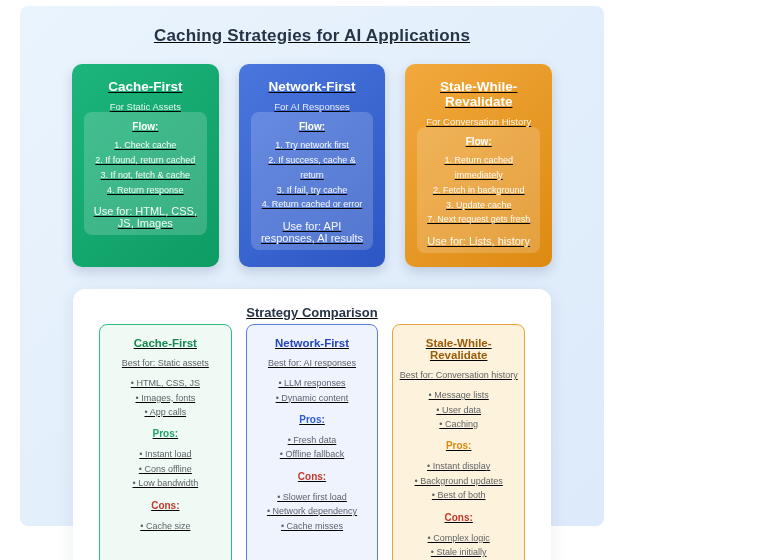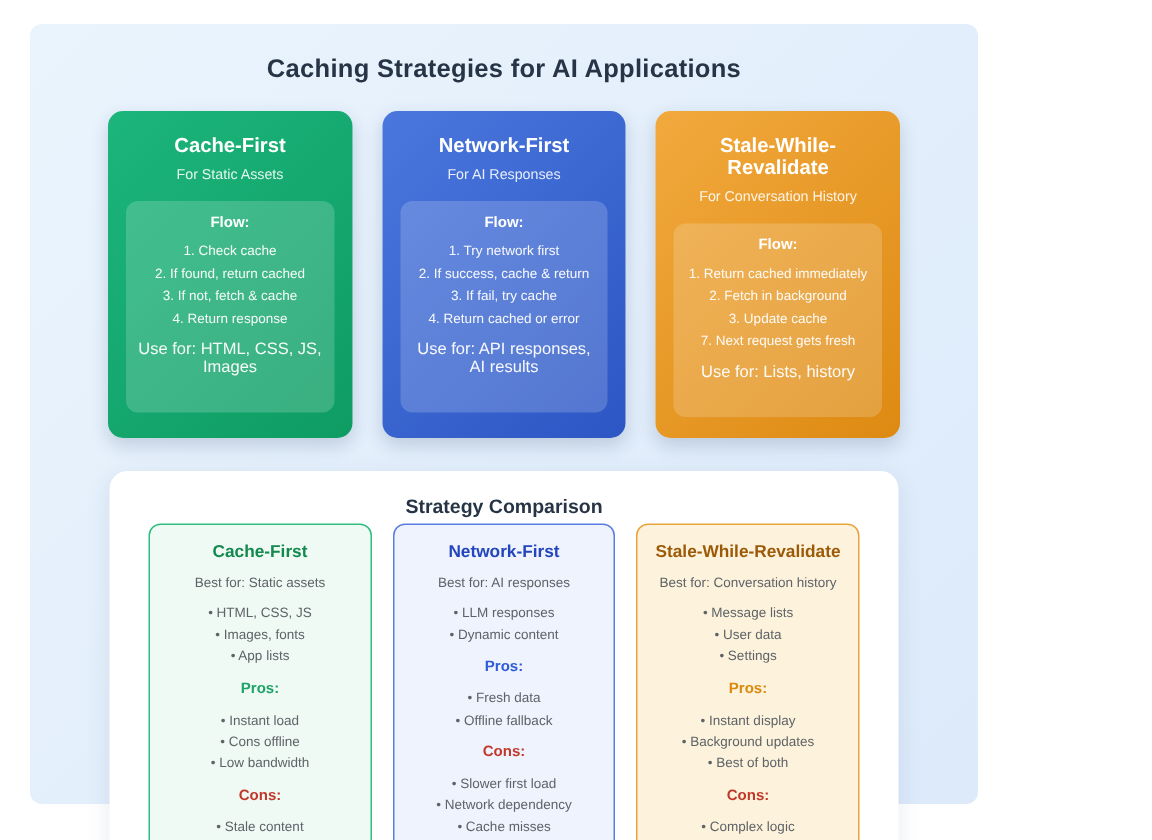--- a/index.html
+++ b/index.html
@@ -1,30 +1,30 @@
 <!DOCTYPE html>
 <html><head>
 <meta charset="utf-8">
 <style>
   html,body{margin:0;padding:0;background:#ffffff;width:768px;height:560px;overflow:hidden;
     font-family:"Liberation Sans", sans-serif;-webkit-font-smoothing:antialiased;}
-  .app{position:absolute;left:20px;top:16px;width:632px;height:520px;border-radius:8px;
-    background:linear-gradient(135deg,#eaf4fd 0%,#e2eefb 55%,#dceafa 100%);}
+  .app{position:absolute;left:20px;top:6px;width:584px;height:520px;border-radius:8px;
+    background:linear-gradient(135deg,#eaf4fd 0%,#e2eefb 55%,#dceafa 100%);text-decoration:underline;}
   .page-title{text-align:center;font-size:17px;font-weight:bold;color:#263445;padding-top:20px;letter-spacing:.2px;}
 
   
   .strategy-row{display:flex;gap:20px;margin:18px 52px 0;}
   .strategy-card{flex:1;border-radius:10px;padding:13px 12px 14px;color:#fff;text-align:center;
     box-shadow:0 5px 12px rgba(30,50,90,.18);}
   .strategy-card.green{background:linear-gradient(135deg,#1cb57b 0%,#0e9c63 100%);}
   .strategy-card.blue{background:linear-gradient(135deg,#4a77dd 0%,#2c56c4 100%);}
   .strategy-card.orange{background:linear-gradient(135deg,#f2a93d 0%,#dd8a12 100%);}
   .strategy-card .card-title{font-size:13.5px;font-weight:bold;margin-top:2px;}
   .strategy-card .card-sub{font-size:9.5px;color:rgba(255,255,255,.88);margin-top:7px;}
-  .flow-box{margin-top:12px;background:rgba(255,255,255,.18);border-radius:8px;padding:9px 8px 24px;}
+  .flow-box{margin-top:0;background:rgba(255,255,255,.18);border-radius:8px;padding:9px 8px 6px;}
   .flow-label{font-size:10px;font-weight:bold;margin-bottom:6px;}
   .flow-steps div{font-size:9px;line-height:1.65;color:rgba(255,255,255,.95);}
   .use-for{font-size:11px;margin-top:8px;color:rgba(255,255,255,.95);}
 
   
   .compare-panel{margin:22px 53px 0;background:#ffffff;border-radius:12px;
     box-shadow:0 4px 16px rgba(40,70,110,.10);padding:16px 26px 20px;}
   .compare-title{text-align:center;font-size:13px;font-weight:bold;color:#263445;margin-bottom:4px;}
   .compare-row{display:flex;gap:14px;}
   .compare-card{flex:1;border-radius:8px;padding:12px 6px 14px;text-align:center;border:1.5px solid;}
@@ -98,31 +98,30 @@
   <div class="compare-panel">
     <div class="compare-title">Strategy Comparison</div>
     <div class="compare-row">
 
       <div class="compare-card green">
         <div class="cname">Cache-First</div>
         <div class="best-for">Best for: Static assets</div>
         <div class="bullets">
             <div>• HTML, CSS, JS</div>
             <div>• Images, fonts</div>
-            <div>• App lists</div>
+            <div>• App calls</div>
           </div>
         <div class="sec-label pros-label">Pros:</div>
         <div class="bullets">
             <div>• Instant load</div>
             <div>• Cons offline</div>
             <div>• Low bandwidth</div>
           </div>
         <div class="sec-label cons-label">Cons:</div>
         <div class="bullets">
-            <div>• Stale content</div>
             <div>• Cache size</div>
           </div>
 
       </div>
 
       <div class="compare-card blue">
         <div class="cname">Network-First</div>
         <div class="best-for">Best for: AI responses</div>
         <div class="bullets">
             <div>• LLM responses</div>
@@ -141,21 +140,21 @@
           </div>
 
       </div>
 
       <div class="compare-card orange">
         <div class="cname">Stale-While-Revalidate</div>
         <div class="best-for">Best for: Conversation history</div>
         <div class="bullets">
             <div>• Message lists</div>
             <div>• User data</div>
-            <div>• Settings</div>
+            <div>• Caching</div>
           </div>
         <div class="sec-label pros-label">Pros:</div>
         <div class="bullets">
             <div>• Instant display</div>
             <div>• Background updates</div>
             <div>• Best of both</div>
           </div>
         <div class="sec-label cons-label">Cons:</div>
         <div class="bullets">
             <div>• Complex logic</div>

